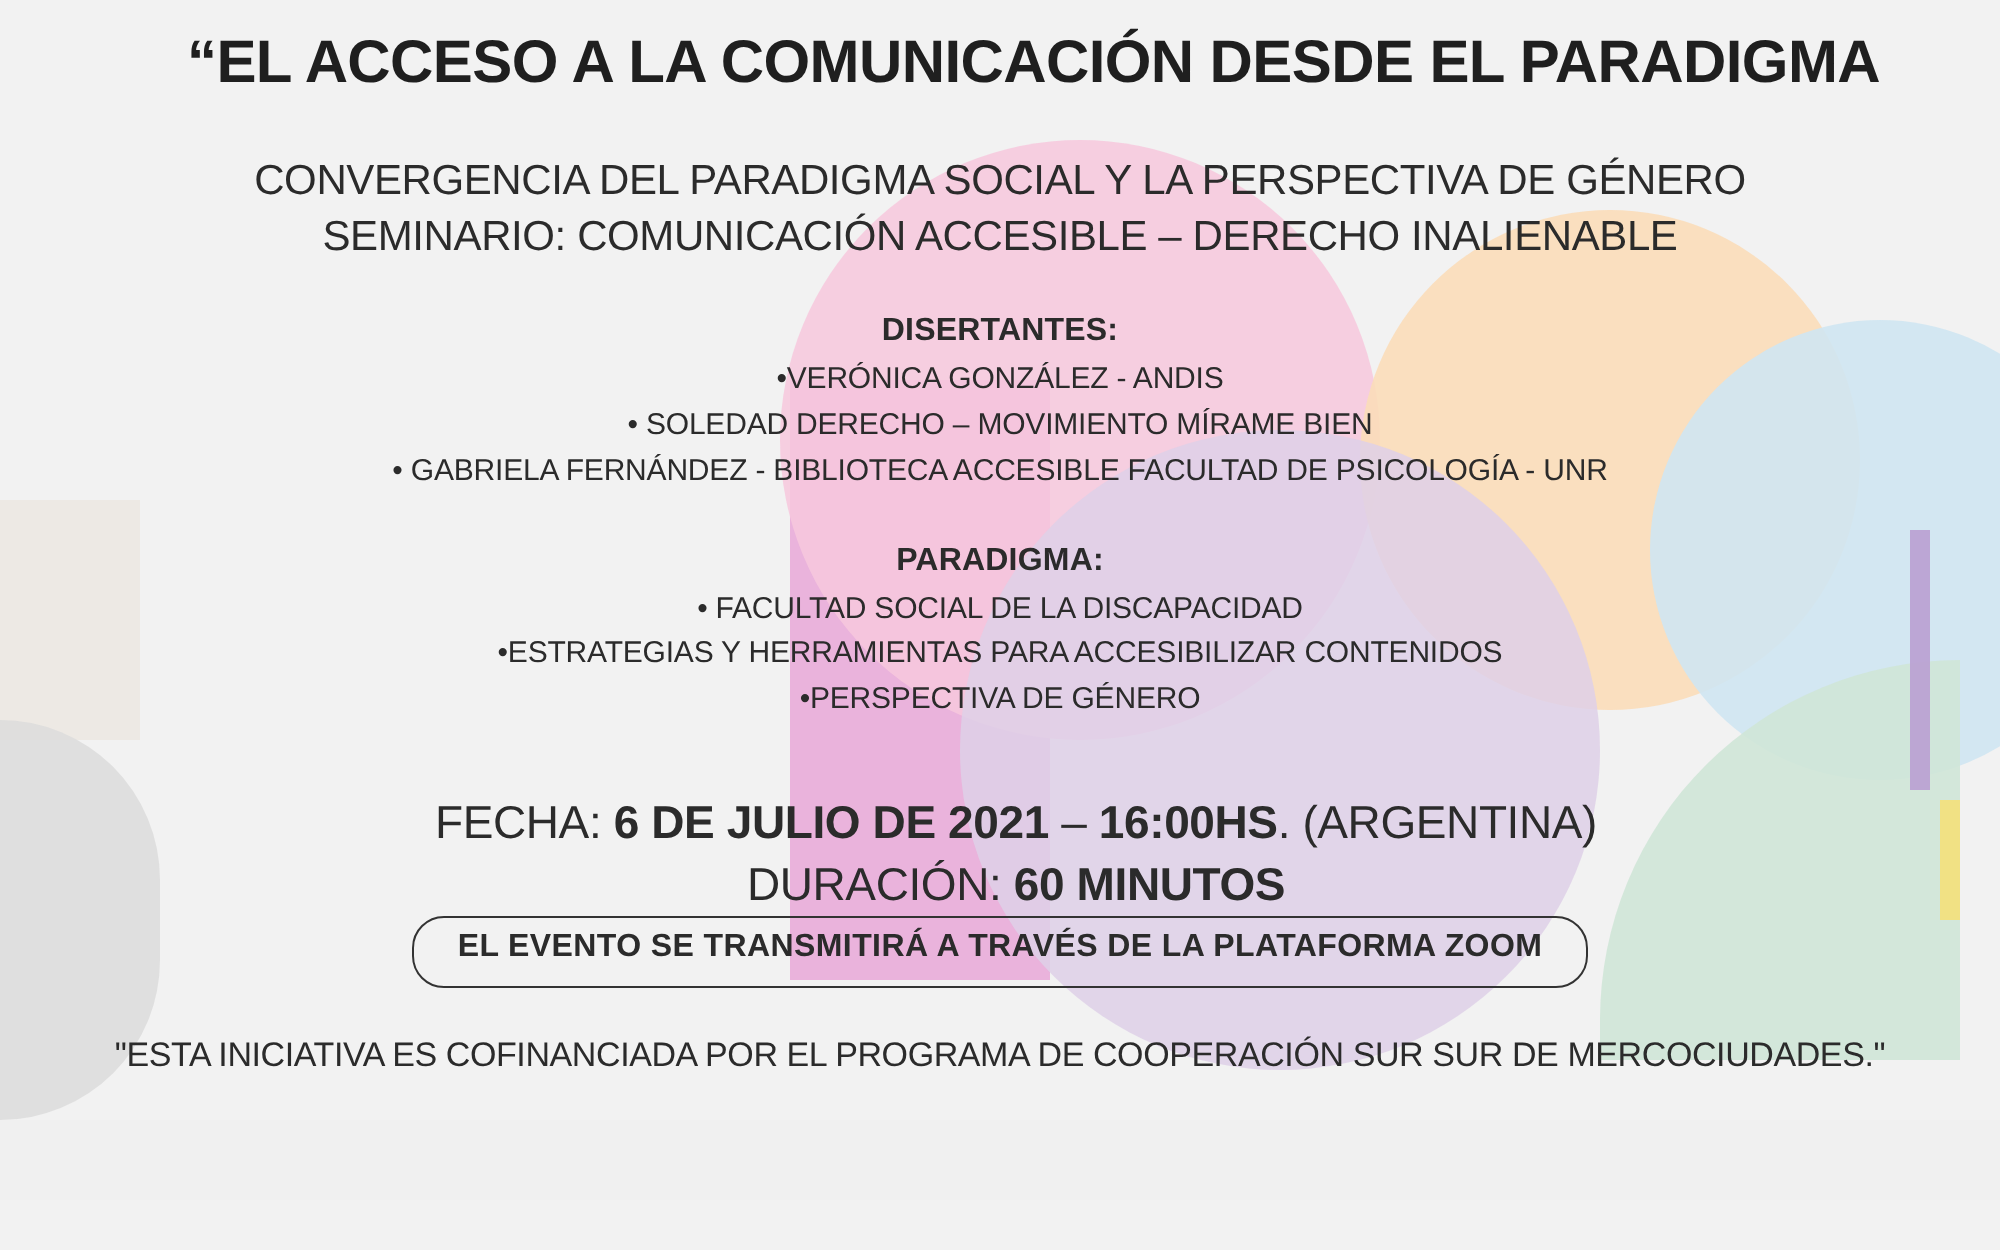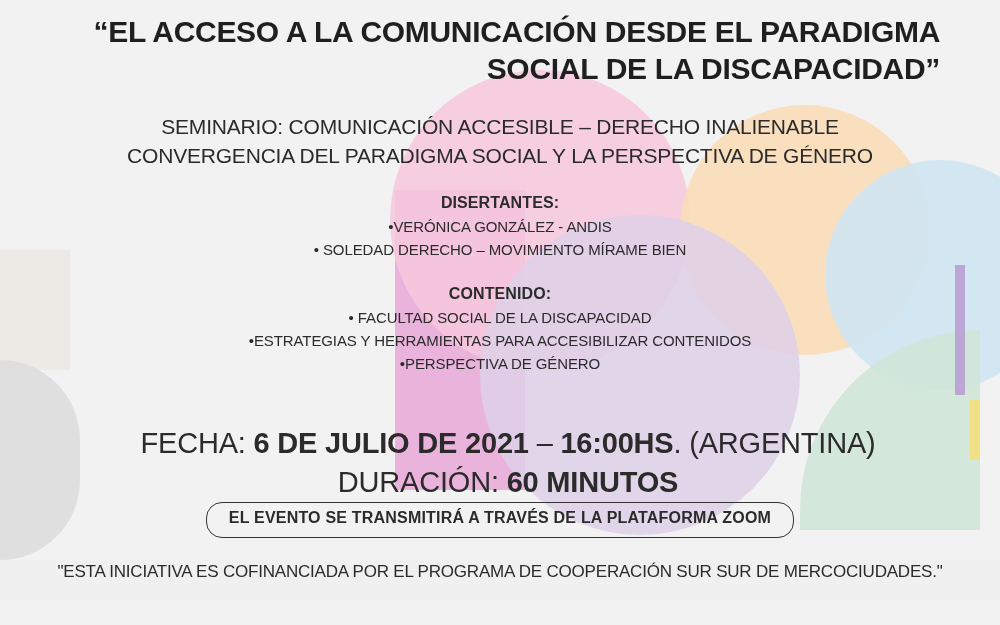--- a/index.html
+++ b/index.html
@@ -162,22 +162,22 @@
     margin-bottom: 4px;
     text-align: center;
   }
   .section-line {
     font-size: 15px;
     line-height: 1.52;
     letter-spacing: -0.1px;
   }
 
   .date-block {
-    margin-top: 48px;
-    font-size: 29px;
+    margin-top: 34px;
+    font-size: 23px;
     line-height: 1.35;
     letter-spacing: -0.2px;
     padding-left: 16px;
   }
   .date-block .strong {
     font-weight: bold;
   }
 
   .zoom-box {
     display: inline-block;
@@ -209,36 +209,36 @@
   <div class="shape shape-mint-quarter"></div>
   <div class="shape shape-thin-purple"></div>
   <div class="shape shape-thin-yellow"></div>
   <div class="shape shape-bottom-band"></div>
 </div>
 
 <div class="content">
 
   <h1 class="title">
     <span>“EL ACCESO A LA COMUNICACIÓN DESDE EL PARADIGMA</span><br>
-    <span>SOCIAL DE LA DISCAPACIDAD”</span>
   </h1>
 
   <div class="subtitle">
+    <div>CONVERGENCIA DEL PARADIGMA SOCIAL Y LA PERSPECTIVA DE GÉNERO</div>
     <div>SEMINARIO: COMUNICACIÓN ACCESIBLE – DERECHO INALIENABLE</div>
-    <div>CONVERGENCIA DEL PARADIGMA SOCIAL Y LA PERSPECTIVA DE GÉNERO</div>
   </div>
 
   <div class="section">
     <div class="section-heading">DISERTANTES:</div>
     <div class="section-line">•VERÓNICA GONZÁLEZ - ANDIS</div>
     <div class="section-line">• SOLEDAD DERECHO – MOVIMIENTO MÍRAME BIEN</div>
+    <div class="section-line">• GABRIELA FERNÁNDEZ - BIBLIOTECA ACCESIBLE FACULTAD DE PSICOLOGÍA - UNR</div>
   </div>
 
   <div class="section">
-    <div class="section-heading">CONTENIDO:</div>
+    <div class="section-heading">PARADIGMA:</div>
     <div class="section-line">• FACULTAD SOCIAL DE LA DISCAPACIDAD</div>
     <div class="section-line">•ESTRATEGIAS Y HERRAMIENTAS PARA ACCESIBILIZAR CONTENIDOS</div>
     <div class="section-line">•PERSPECTIVA DE GÉNERO</div>
   </div>
 
   <div class="date-block">
     <div>
       <span>FECHA:</span>
       <span class="strong">6 DE JULIO DE 2021</span>
       <span>–</span>

